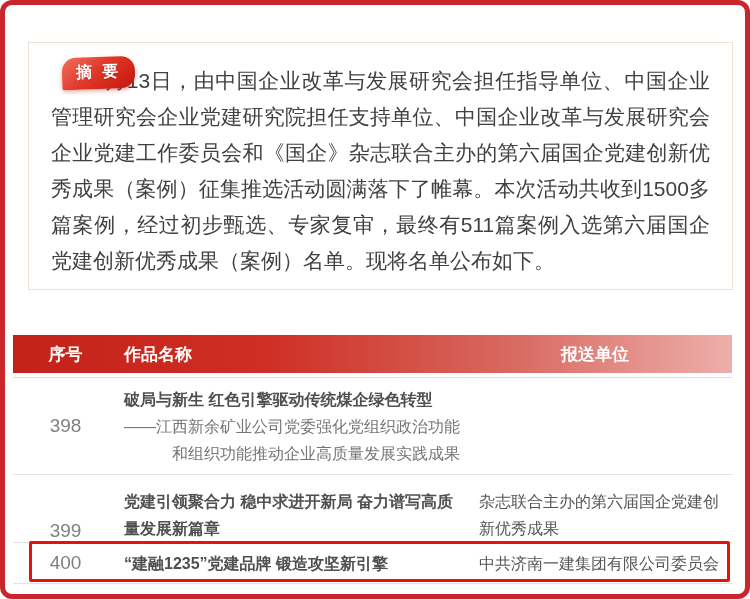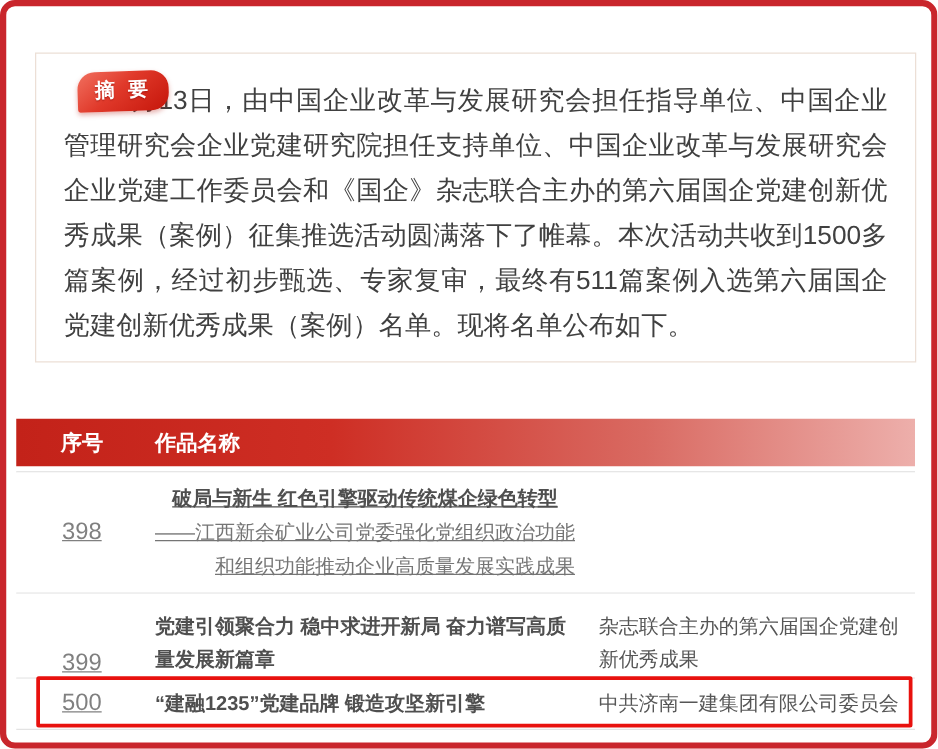--- a/index.html
+++ b/index.html
@@ -52,24 +52,24 @@
   .hdr-sep{height:4px;border-bottom:1px solid #dedede;}
   .col-id{width:105px;text-align:center;flex:none;box-sizing:border-box;}
   .col-title{width:348px;flex:none;box-sizing:border-box;padding:0 6px;}
   .col-unit{width:266px;flex:none;box-sizing:border-box;padding-left:13px;padding-right:8px;}
   .t-header .col-title{}
   .t-header .col-unit{text-align:center;padding-left:0;}
   .t-row{display:flex;align-items:center;border-bottom:1px solid #e3e3e3;background:#fff;}
   .r398{height:96px;}
   .r399{height:67px;align-items:flex-end;}
   .r400{height:40px;}
-  .cell-id{font-size:19px;color:#808080;text-decoration:underline;}
+  .cell-id{font-size:19px;color:#808080;}
   .title-main{font-size:16px;font-weight:bold;color:#4f4f4f;line-height:27px;}
-  .r398 .title-main{text-align:center;text-decoration:underline;}
-  .title-sub{font-size:16px;color:#757575;line-height:27px;text-align:right;text-decoration:underline;}
+  .r398 .title-main{text-align:left;}
+  .title-sub{font-size:16px;color:#757575;line-height:27px;text-align:right;}
   .cell-unit{font-size:16px;color:#565656;line-height:27px;}
   .highlight-box{
     position:absolute;left:16px;top:206px;
     width:701px;height:41px;
     box-sizing:border-box;
     border:3px solid #e8110e;
     border-radius:2px;
     pointer-events:none;
   }
 </style>
@@ -83,41 +83,42 @@
       <span>摘 要</span>
     </div>
     <p class="para">6月13日，由中国企业改革与发展研究会担任指导单位、中国企业管理研究会企业党建研究院担任支持单位、中国企业改革与发展研究会企业党建工作委员会和《国企》杂志联合主办的第六届国企党建创新优秀成果（案例）征集推选活动圆满落下了帷幕。本次活动共收到1500多篇案例，经过初步甄选、专家复审，最终有511篇案例入选第六届国企党建创新优秀成果（案例）名单。现将名单公布如下。</p>
   </div>
 
   <div class="rtable">
 
     <div class="t-header">
       <div class="col-id">序号</div>
       <div class="col-title">作品名称</div>
+      <div class="col-unit">报送单位</div>
     </div>
     <div class="hdr-sep"></div>
 
     <div class="t-row r398">
       <div class="col-id cell-id">398</div>
       <div class="col-title">
         <div class="title-main">破局与新生 红色引擎驱动传统煤企绿色转型</div>
         <div class="title-sub">——江西新余矿业公司党委强化党组织政治功能和组织功能推动企业高质量发展实践成果</div>
       </div>
     </div>
 
     <div class="t-row r399">
       <div class="col-id cell-id">399</div>
       <div class="col-title">
         <div class="title-main">党建引领聚合力 稳中求进开新局 奋力谱写高质量发展新篇章</div>
       </div>
       <div class="col-unit cell-unit">杂志联合主办的第六届国企党建创新优秀成果</div>
     </div>
 
     <div class="t-row r400">
-      <div class="col-id cell-id">500</div>
+      <div class="col-id cell-id">400</div>
       <div class="col-title">
         <div class="title-main">“建融1235”党建品牌 锻造攻坚新引擎</div>
       </div>
       <div class="col-unit cell-unit">中共济南一建集团有限公司委员会</div>
     </div>
 
     <div class="highlight-box"></div>
 
   </div>
 

